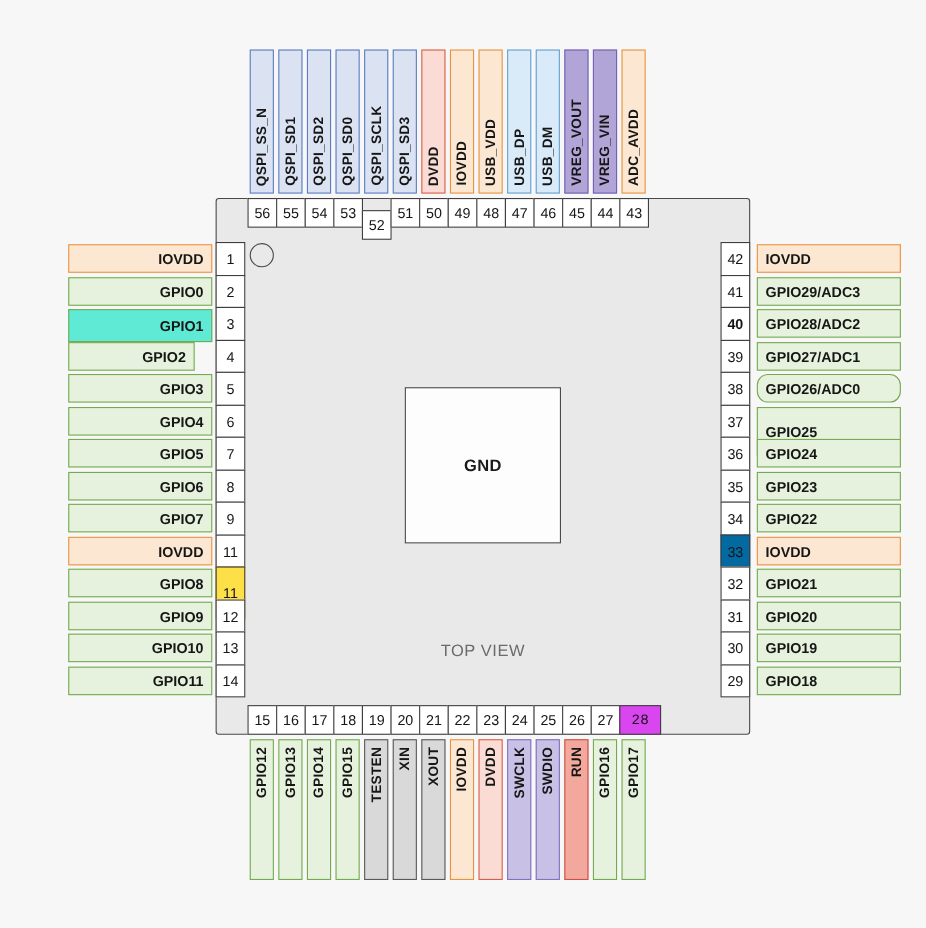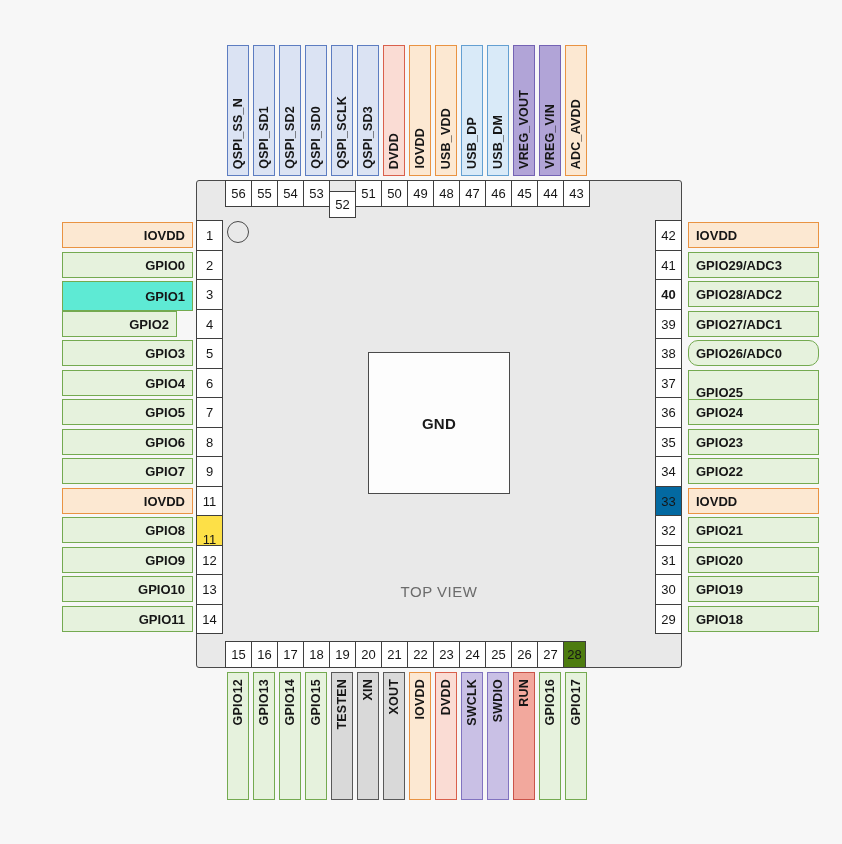--- a/index.html
+++ b/index.html
@@ -167,21 +167,21 @@
         <span>SWDIO</span>
       </div>
       <div class="num" style="left: 511px; top: 641px; width: 27px; height: 27px; background: rgb(255, 255, 255); border-color: rgb(63, 63, 63);">26</div>
       <div class="vlabel vtop" style="left: 513px; top: 672px; width: 22px; height: 128px; background: rgb(242, 168, 157); border-color: rgb(202, 83, 73);">
         <span>RUN</span>
       </div>
       <div class="num" style="left: 537px; top: 641px; width: 27px; height: 27px; background: rgb(255, 255, 255); border-color: rgb(63, 63, 63);">27</div>
       <div class="vlabel vtop" style="left: 539px; top: 672px; width: 22px; height: 128px; background: rgb(230, 242, 221); border-color: rgb(116, 170, 80);">
         <span>GPIO16</span>
       </div>
-      <div class="num" style="left: 563px; top: 641px; width: 23px; height: 27px; background: #4d7c0f; border-color: rgb(63, 63, 63);">28</div>
+      <div class="num" style="left: 563px; top: 641px; width: 38px; height: 27px; background: #d946ef; border-color: rgb(63, 63, 63); font-family: Liberation Mono, monospace;">28</div>
       <div class="vlabel vtop" style="left: 565px; top: 672px; width: 22px; height: 128px; background: rgb(230, 242, 221); border-color: rgb(116, 170, 80);">
         <span>GPIO17</span>
       </div>
       <div class="num" style="left: 196px; top: 220px; width: 27px; height: 31px; background: rgb(255, 255, 255); border-color: rgb(63, 63, 63);">1</div>
       <div class="hlabel hright" style="left: 62px; top: 222px; width: 131px; height: 26px; background: rgb(252, 232, 210); border-color: rgb(233, 147, 66);">IOVDD</div>
       <div class="num" style="left: 196px; top: 250px; width: 27px; height: 30px; background: rgb(255, 255, 255); border-color: rgb(63, 63, 63);">2</div>
       <div class="hlabel hright" style="left: 62px; top: 252px; width: 131px; height: 26px; background: rgb(230, 242, 221); border-color: rgb(116, 170, 80);">GPIO0</div>
       <div class="num" style="left: 196px; top: 279px; width: 27px; height: 31px; background: rgb(255, 255, 255); border-color: rgb(63, 63, 63);">3</div>
       <div class="hlabel hright" style="left: 62px; top: 281px; width: 131px; height: 30px; background: #5eead4; border-color: rgb(116, 170, 80);">GPIO1</div>
       <div class="num" style="left: 196px; top: 309px; width: 27px; height: 30px; background: rgb(255, 255, 255); border-color: rgb(63, 63, 63);">4</div>

